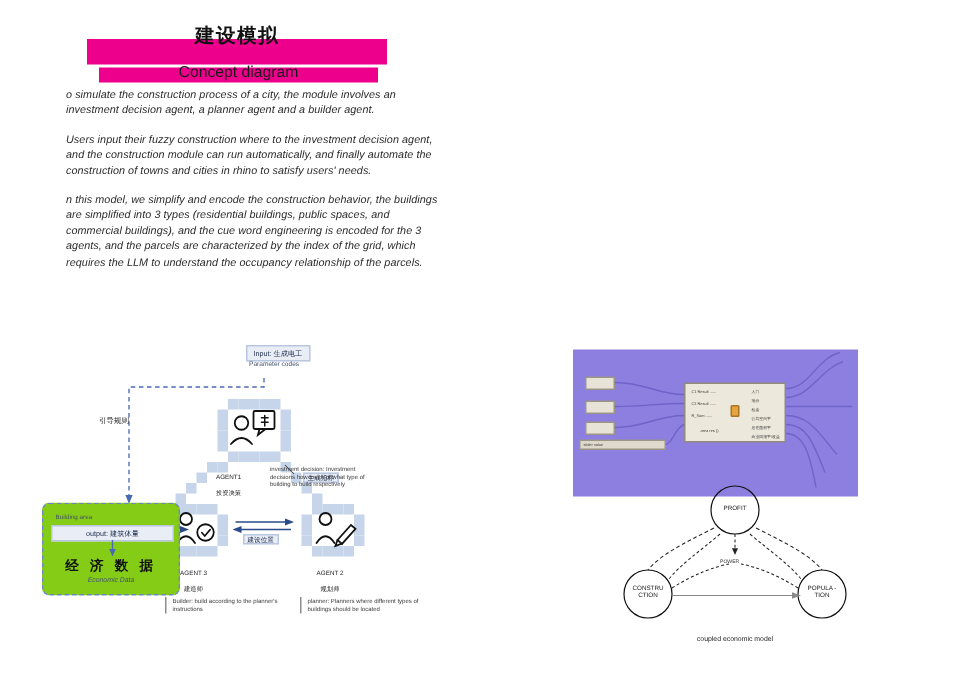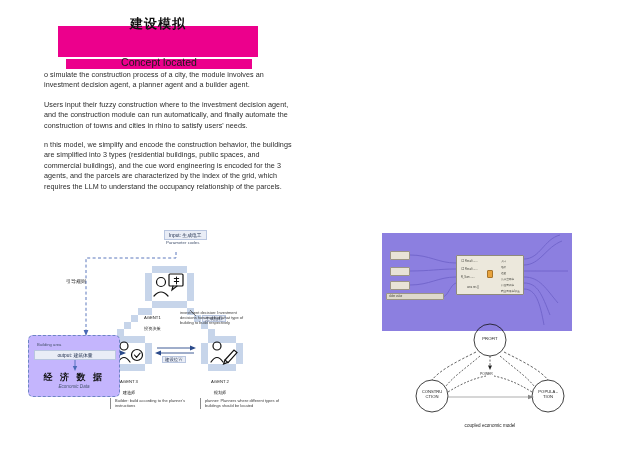--- a/index.html
+++ b/index.html
@@ -19,21 +19,21 @@
   .col-left  { left: 0;   width: 318px; }
   .col-right { left: 318px; width: 318px; }
 
   
   .header-block { position: absolute; width: 220px; }
   .hdr-left  { left: 50px; top: 26px; }
 
   .hdr-bar-cn {
     position: relative;
     background: #ec008c;
-    height: 31px;
+    height: 17px;
     width: 200px;
     margin-left: 8px;
   }
   .hdr-bar-en {
     position: relative;
     background: #ec008c;
     height: 10px;
     width: 186px;
     margin-left: 16px;
     margin-top: 2px;
@@ -62,21 +62,21 @@
   }
 
   
   .body-text {
     position: absolute;
     font-size: 7.2px;
     line-height: 10.4px;
     color: #2a2a2a;
     letter-spacing: 0.05px;
   }
-  .bt-left  { left: 44px;  top: 70px;  width: 250px; }
+  .bt-left  { left: 44px;  top: 58px;  width: 250px; font-style: italic; }
   .body-text p { margin: 0 0 9px 0; }
   .body-text p:last-child { margin-bottom: 1px; }
 
   
   .diagram-left {
     position: absolute;
     left: 24px; top: 222px;
     width: 294px; height: 215px;
   }
   .diagram-left svg { display:block; }
@@ -107,21 +107,21 @@
     color: #44536f;
     white-space: nowrap;
   }
 
   .econ-box {
     position: absolute;
     left: 4px; top: 113px;
     width: 92px; height: 62px;
     border: 0.8px dashed #6c86c4;
     border-radius: 5px;
-    background: #c4b5fd;
+    background: #84cc16;
   }
   .econ-top {
     position: absolute;
     left: 8px; top: 6px;
     font-size: 4.2px;
     color: #46526b;
     white-space: nowrap;
   }
   .econ-mid {
     position: absolute;
@@ -263,21 +263,21 @@
 
 <div class="page">
 
   <div class="col col-left">
 
     <div class="header-block hdr-left">
       <div class="hdr-bar-cn">
         <div class="hdr-cn-text">建设模拟</div>
       </div>
       <div class="hdr-bar-en">
-        <div class="hdr-en-text">Concept located</div>
+        <div class="hdr-en-text">Concept diagram</div>
       </div>
     </div>
 
     <div class="body-text bt-left">
       <p>o simulate the construction process of a city, the module involves an investment decision agent, a planner agent and a builder agent.</p>
       <p>Users input their fuzzy construction where to the investment decision agent, and the construction module can run automatically, and finally automate the construction of towns and cities in rhino to satisfy users' needs.</p>
       <p>n this model, we simplify and encode the construction behavior, the buildings are simplified into 3 types (residential buildings, public spaces, and commercial buildings), and the cue word engineering is encoded for the 3 agents, and the parcels are characterized by the index of the grid, which requires the LLM to understand the occupancy relationship of the parcels.</p>
     </div>
 
     <div class="diagram-left">

